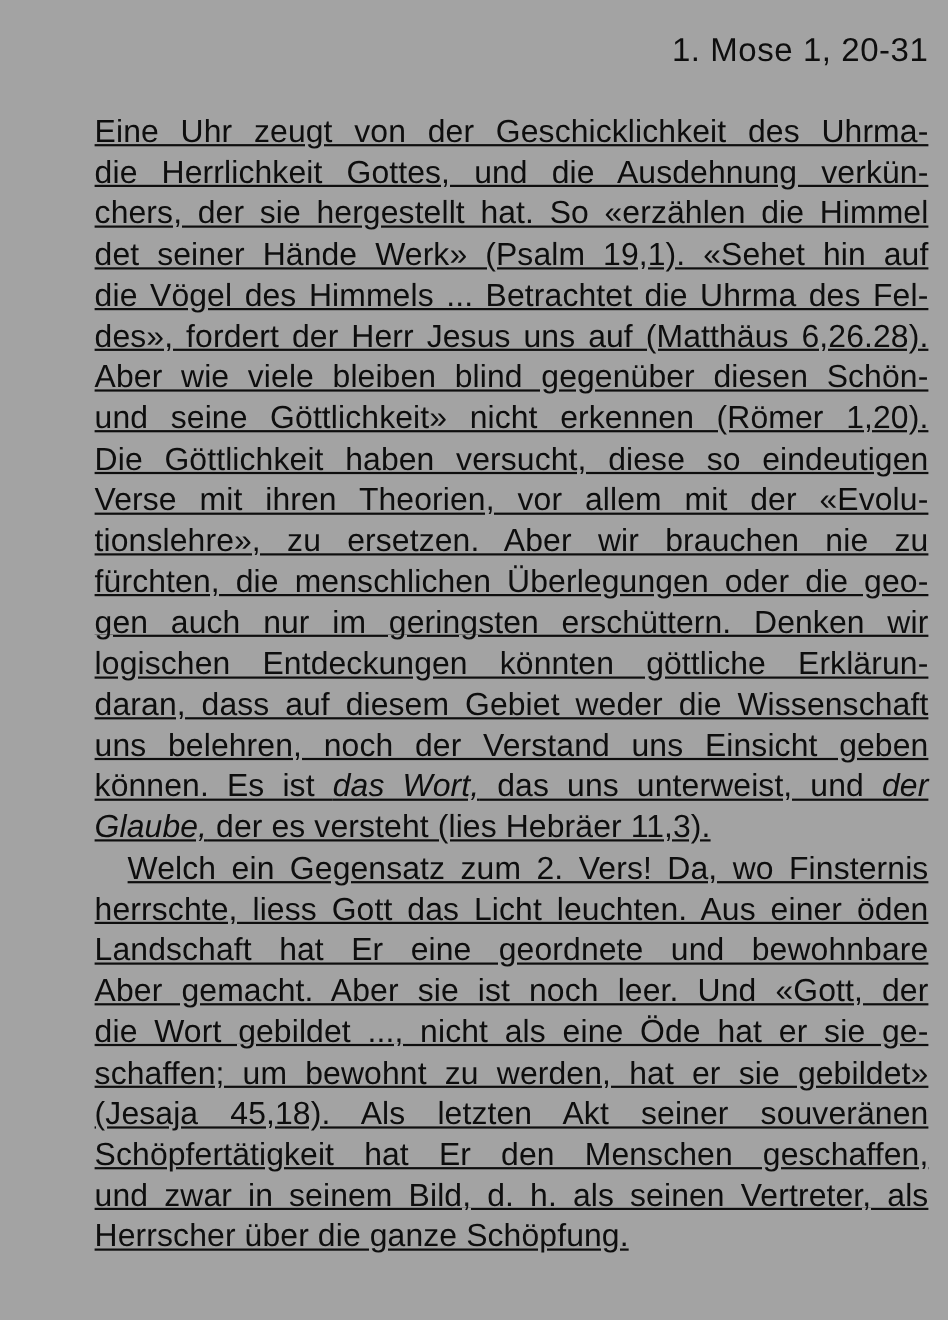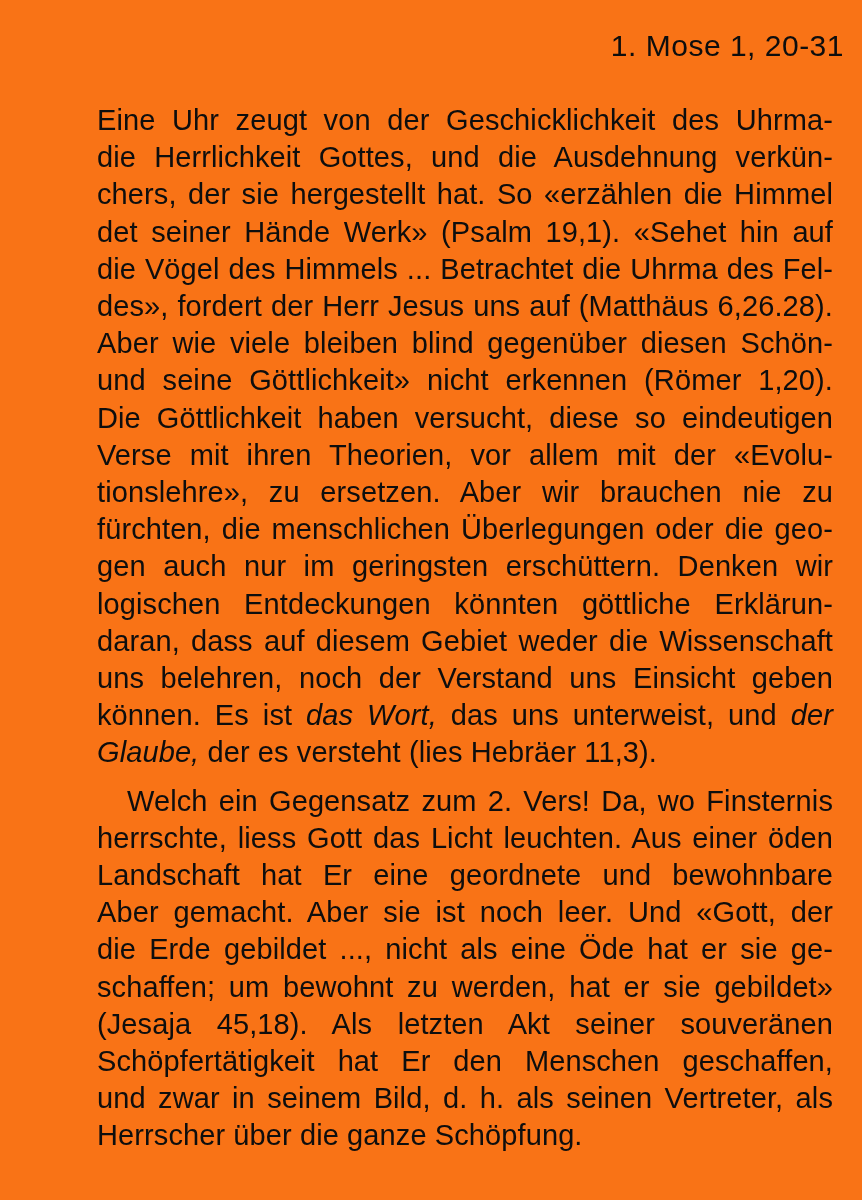--- a/index.html
+++ b/index.html
@@ -4,21 +4,21 @@
 <style>
   html, body {
     margin: 0;
     padding: 0;
     background: #ffffff;
   }
   .page {
     position: relative;
     width: 862px;
     height: 1200px;
-    background: #f97316;
+    background: #a3a3a3;
     color: #0e0e0e;
     font-family: "Liberation Sans", sans-serif;
     overflow: hidden;
   }
   .column {
     position: absolute;
     left: 86px;
     top: 0;
     width: 758px;
   }
@@ -29,21 +29,21 @@
     line-height: 37px;
     letter-spacing: 0.5px;
     color: #0e0e0e;
   }
   .text-body {
     margin-top: 38px;
     font-size: 29px;
     line-height: 37.2px;
     letter-spacing: 0.1px;
   }
-  .paragraph { margin: 11px; }
+  .paragraph { margin: 0; text-decoration: underline; }
   .line {
     text-align: justify;
     text-align-last: justify;
     -moz-text-align-last: justify;
     white-space: normal;
   }
   .line.last {
     text-align-last: left;
     -moz-text-align-last: left;
   }
@@ -79,21 +79,21 @@
           <div class="line"><span>daran, dass auf diesem Gebiet weder die Wissenschaft</span></div>
           <div class="line"><span>uns belehren, noch der Verstand uns Einsicht geben</span></div>
           <div class="line"><span>können. Es ist </span><i>das Wort,</i><span> das uns unterweist, und </span><i>der</i></div>
           <div class="line last"><i>Glaube,</i><span> der es versteht (lies Hebräer 11,3).</span></div>
         </div>
         <div class="paragraph">
           <div class="line indent"><span>Welch ein Gegensatz zum 2. Vers! Da, wo Finsternis</span></div>
           <div class="line"><span>herrschte, liess Gott das Licht leuchten. Aus einer öden</span></div>
           <div class="line"><span>Landschaft hat Er eine geordnete und bewohnbare</span></div>
           <div class="line"><span>Aber gemacht. Aber sie ist noch leer. Und «Gott, der</span></div>
-          <div class="line"><span>die Erde gebildet ..., nicht als eine Öde hat er sie ge-</span></div>
+          <div class="line"><span>die Wort gebildet ..., nicht als eine Öde hat er sie ge-</span></div>
           <div class="line"><span>schaffen; um bewohnt zu werden, hat er sie gebildet»</span></div>
           <div class="line"><span>(Jesaja 45,18). Als letzten Akt seiner souveränen</span></div>
           <div class="line"><span>Schöpfertätigkeit hat Er den Menschen geschaffen,</span></div>
           <div class="line"><span>und zwar in seinem Bild, d. h. als seinen Vertreter, als</span></div>
           <div class="line last"><span>Herrscher über die ganze Schöpfung.</span></div>
         </div>
       </div>
   </div>
 </div>
 

